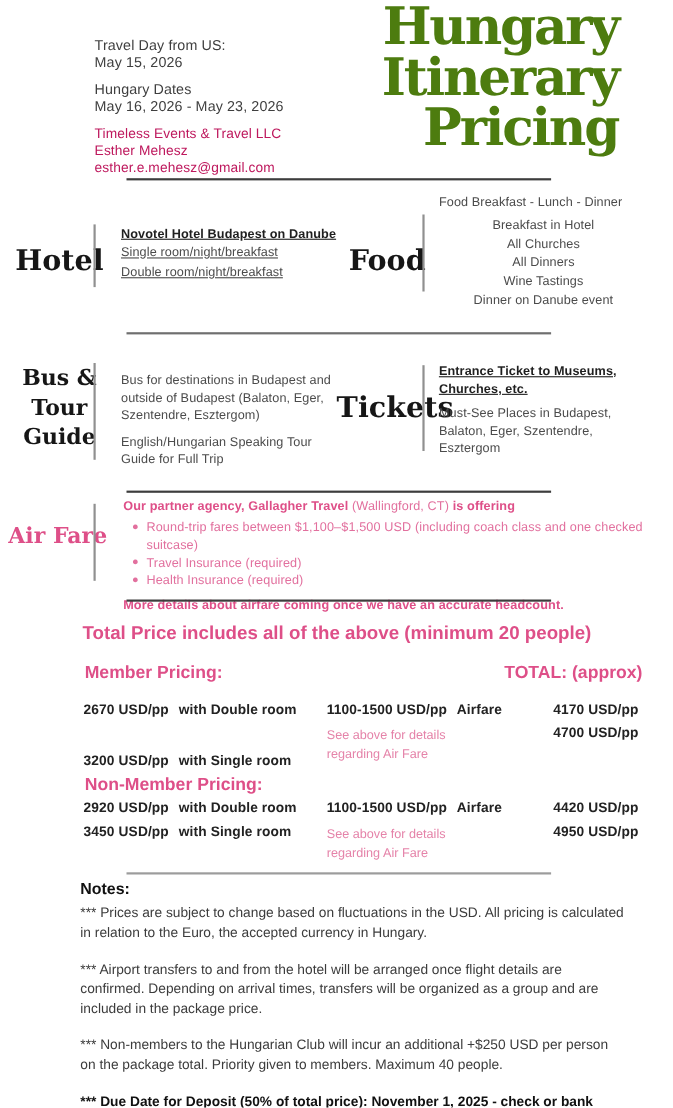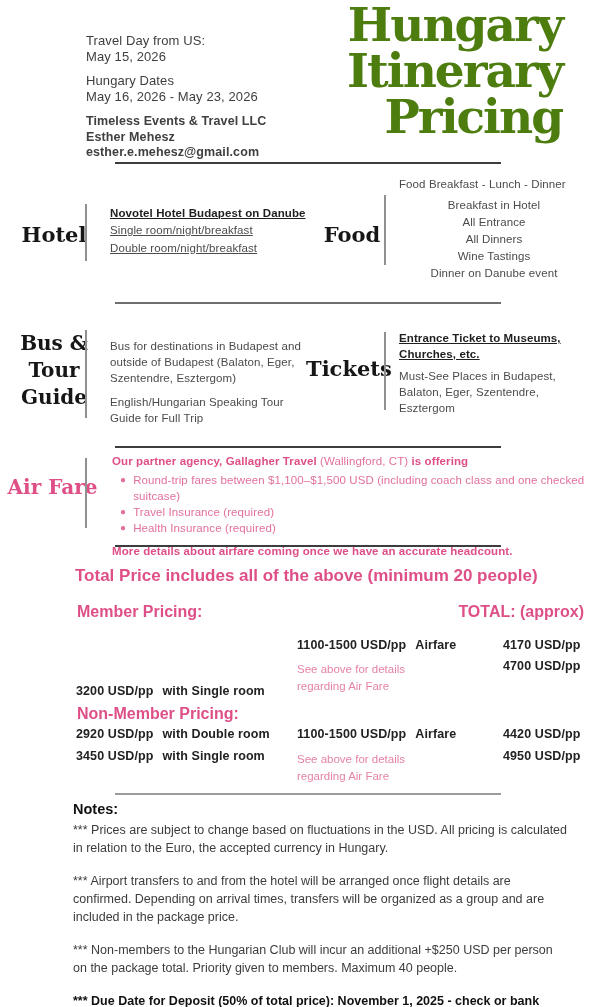--- a/index.html
+++ b/index.html
@@ -7,31 +7,31 @@
           font-family:"Liberation Sans", sans-serif; }
 
   
   .serif { font-family:"DejaVu Serif", serif; font-weight:bold; color:#161616; }
 
   .abs { position:absolute; }
 
   
   .hdr-info { left:86px; top:33px; font-size:13px; color:#3f3f3f; line-height:16px; letter-spacing:.1px; }
   .hdr-info .spaced { margin-top:8px; }
-  .contact { margin-top:9px; font-weight:bold; color:#404040; font-size:12.5px; line-height:15.5px; }
+  .contact { margin-top:9px; font-weight:normal; color:#be185d; font-size:12.5px; line-height:15.5px; }
   .title { right:50px; top:2px; text-align:right; font-size:47px; line-height:46px; letter-spacing:-2px; color:#4d7c0f; }
 
   
   .rule { position:absolute; left:115px; width:386px; height:2px; background:#3d3d3d; }
   .rule.mid { background:#6f6f6f; }
   .rule.gray { background:#9c9c9c; }
   .vbar { position:absolute; width:2px; background:#909090; }
 
   
-  .sec-label { text-align:center; font-size:21px; }
+  .sec-label { text-align:center; font-size:26px; }
   .sec-label.multi { font-size:20px; line-height:27px; }
   .content { font-size:11.5px; color:#4b4b4b; letter-spacing:.1px; }
   .content .head { font-weight:bold; color:#1f1f1f; line-height:16px;text-decoration:underline; }
   .list18 { line-height:18px; }
   .list17 { line-height:17px;text-align:center; }
   .p16 { line-height:16px; }
 
   
   .pink-b { color:#DE4F88; font-weight:bold; }
   .pink-r { color:#E2709E; }
@@ -84,21 +84,21 @@
       <div>Single room/night/breakfast</div>
       <div>Double room/night/breakfast</div>
     </div>
   </div>
 
   <div class="abs content head" style="left:399px; top:178px; width:200px;">Food Breakfast - Lunch - Dinner</div>
   <div class="abs serif sec-label" style="left:310px; top:222px; width:84px;">Food</div>
   <div class="vbar" style="left:384px; top:195px; height:70px;"></div>
   <div class="abs content list17" style="left:399px; top:197px; width:190px;">
     <div>Breakfast in Hotel</div>
-    <div>All Entrance</div>
+    <div>All Churches</div>
     <div>All Dinners</div>
     <div>Wine Tastings</div>
     <div>Dinner on Danube event</div>
   </div>
 
   <div class="rule mid" style="top:302px"></div>
 
   <div class="abs serif sec-label multi" style="left:10px; top:330px; width:88px;">
     <div>Bus &amp;</div>
     <div>Tour</div>
@@ -144,20 +144,23 @@
     <div class="pink-b" style="margin-top:9px;">More details about airfare coming once we have an accurate headcount.</div>
   </div>
 
   <div class="rule" style="top:545px"></div>
 
   <div class="abs pink-b total-line" style="left:75px; top:566px;">Total Price includes all of the above (minimum 20 people)</div>
 
   <div class="abs pink-b group-head" style="left:77px; top:603px;">Member Pricing:</div>
   <div class="abs pink-b group-head" style="right:28px; top:603px;">TOTAL: (approx)</div>
 
+  <div class="abs cellb" style="left:76px; top:638px;">
+    <span>2670 USD/pp</span><span class="gap"></span><span>with Double room</span>
+  </div>
   <div class="abs cellb" style="left:297px; top:638px;">
     <span>1100-1500 USD/pp</span><span class="gap"></span><span>Airfare</span>
   </div>
   <div class="abs cellb" style="left:503px; top:638px;">4170 USD/pp</div>
 
   <div class="abs cellb" style="left:76px; top:659px;margin-top:25px;">
     <span>3200 USD/pp</span><span class="gap"></span><span>with Single room</span>
   </div>
   <div class="abs note-pink" style="left:297px; top:661px;">
     <div>See above for details</div>

